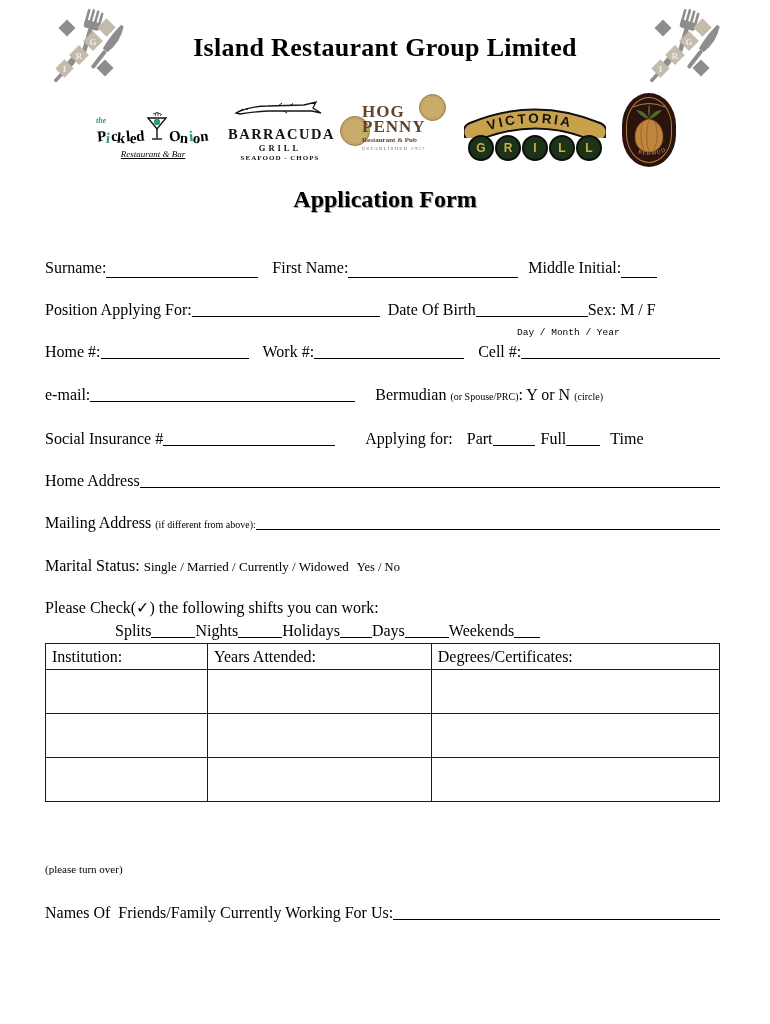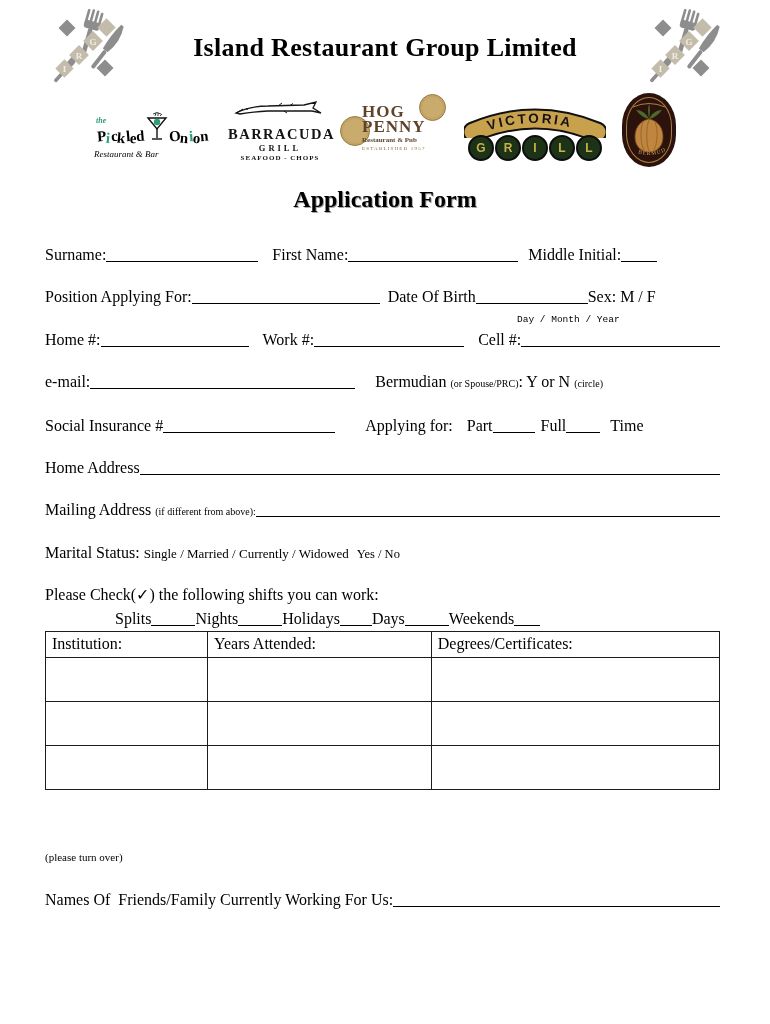--- a/index.html
+++ b/index.html
@@ -9,21 +9,21 @@
     font-family:"Liberation Serif","DejaVu Serif",serif; color:#000;
   }
   
   .header { display:flex; justify-content:space-between; align-items:center; padding:6px 48px 0 48px; }
   .company-title { font-size:26px; font-weight:bold; letter-spacing:0.3px; text-align:center; flex:1; }
   .irg-logo { width:78px; height:84px; flex:0 0 auto; }
   
   .logos { display:flex; justify-content:center; align-items:center; gap:16px; height:76px; margin-top:2px; }
   .logo-tile { position:relative; }
   
-  .po { width:118px; text-align:left; padding-top:10px; }
+  .po { width:118px; text-align:center; padding-top:10px;text-decoration:underline; }
   .po-the { position:absolute; left:2px; top:14px; color:#2f9e74; font-size:8px; font-style:italic; font-weight:bold; }
   .po-main { font-weight:bold; font-size:15px; white-space:nowrap; display:flex; align-items:flex-end; justify-content:center; }
   .po-ch { display:inline-block; }
   .po-up { transform:translateY(-1px) rotate(-5deg); }
   .po-dn { transform:translateY(1px) rotate(5deg); }
   .po-green { color:#2f9e74; }
   .po-glass { margin:0 1px; }
   .po-sub { font-style:italic; font-size:9px; margin-top:3px; }
   
   .bar { width:104px; text-align:center; color:#141414; }
@@ -46,21 +46,21 @@
     display:flex; align-items:center; justify-content:center; }
   
   .badge { width:54px; height:74px; background:#2c120c; border-radius:50%/44%; position:relative;
     display:flex; align-items:center; justify-content:center; }
   .badge-ring { position:absolute; inset:4px; border:1px solid #a9813f; border-radius:50%/44%; }
   
   .form-title { text-align:center; font-size:24px; font-weight:bold; margin-top:18px;
     text-shadow:1px 1px 0 rgba(60,60,60,0.45); }
   .form { padding:0 50px 0 45px; font-size:16px; }
   .frow { display:flex; align-items:baseline; white-space:pre; margin-top:23px; line-height:18px; }
-  .r1 { margin-top:32px; }
+  .r1 { margin-top:46px;align-items:center; }
   .r11 { margin-top:4px; margin-left:70px; }
   .redu { margin-top:23px; }
   .bl { display:inline-block; border-bottom:1.4px solid #000; height:0.95em; position:relative; top:2px; flex:0 0 auto; }
   .grow { flex:1 1 auto; }
   .sm { font-size:10px; }
   .f13 { font-size:13px; }
   .f125 { font-size:12.5px; }
   .ml4{margin-left:4px;} .ml6{margin-left:6px;} .ml8{margin-left:8px;} .ml10{margin-left:10px;}
   .ml14{margin-left:14px;} .ml20{margin-left:20px;} .ml30{margin-left:30px;}
   .r2 { position:relative; }

